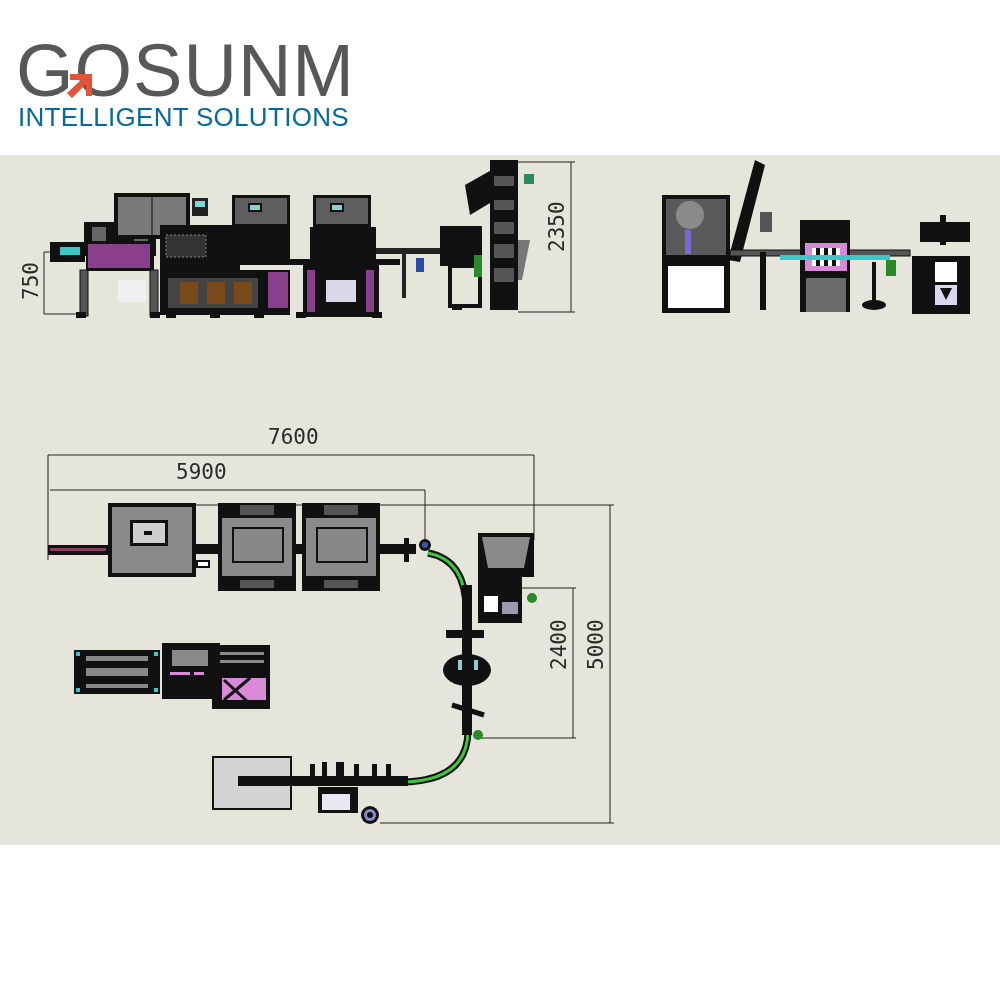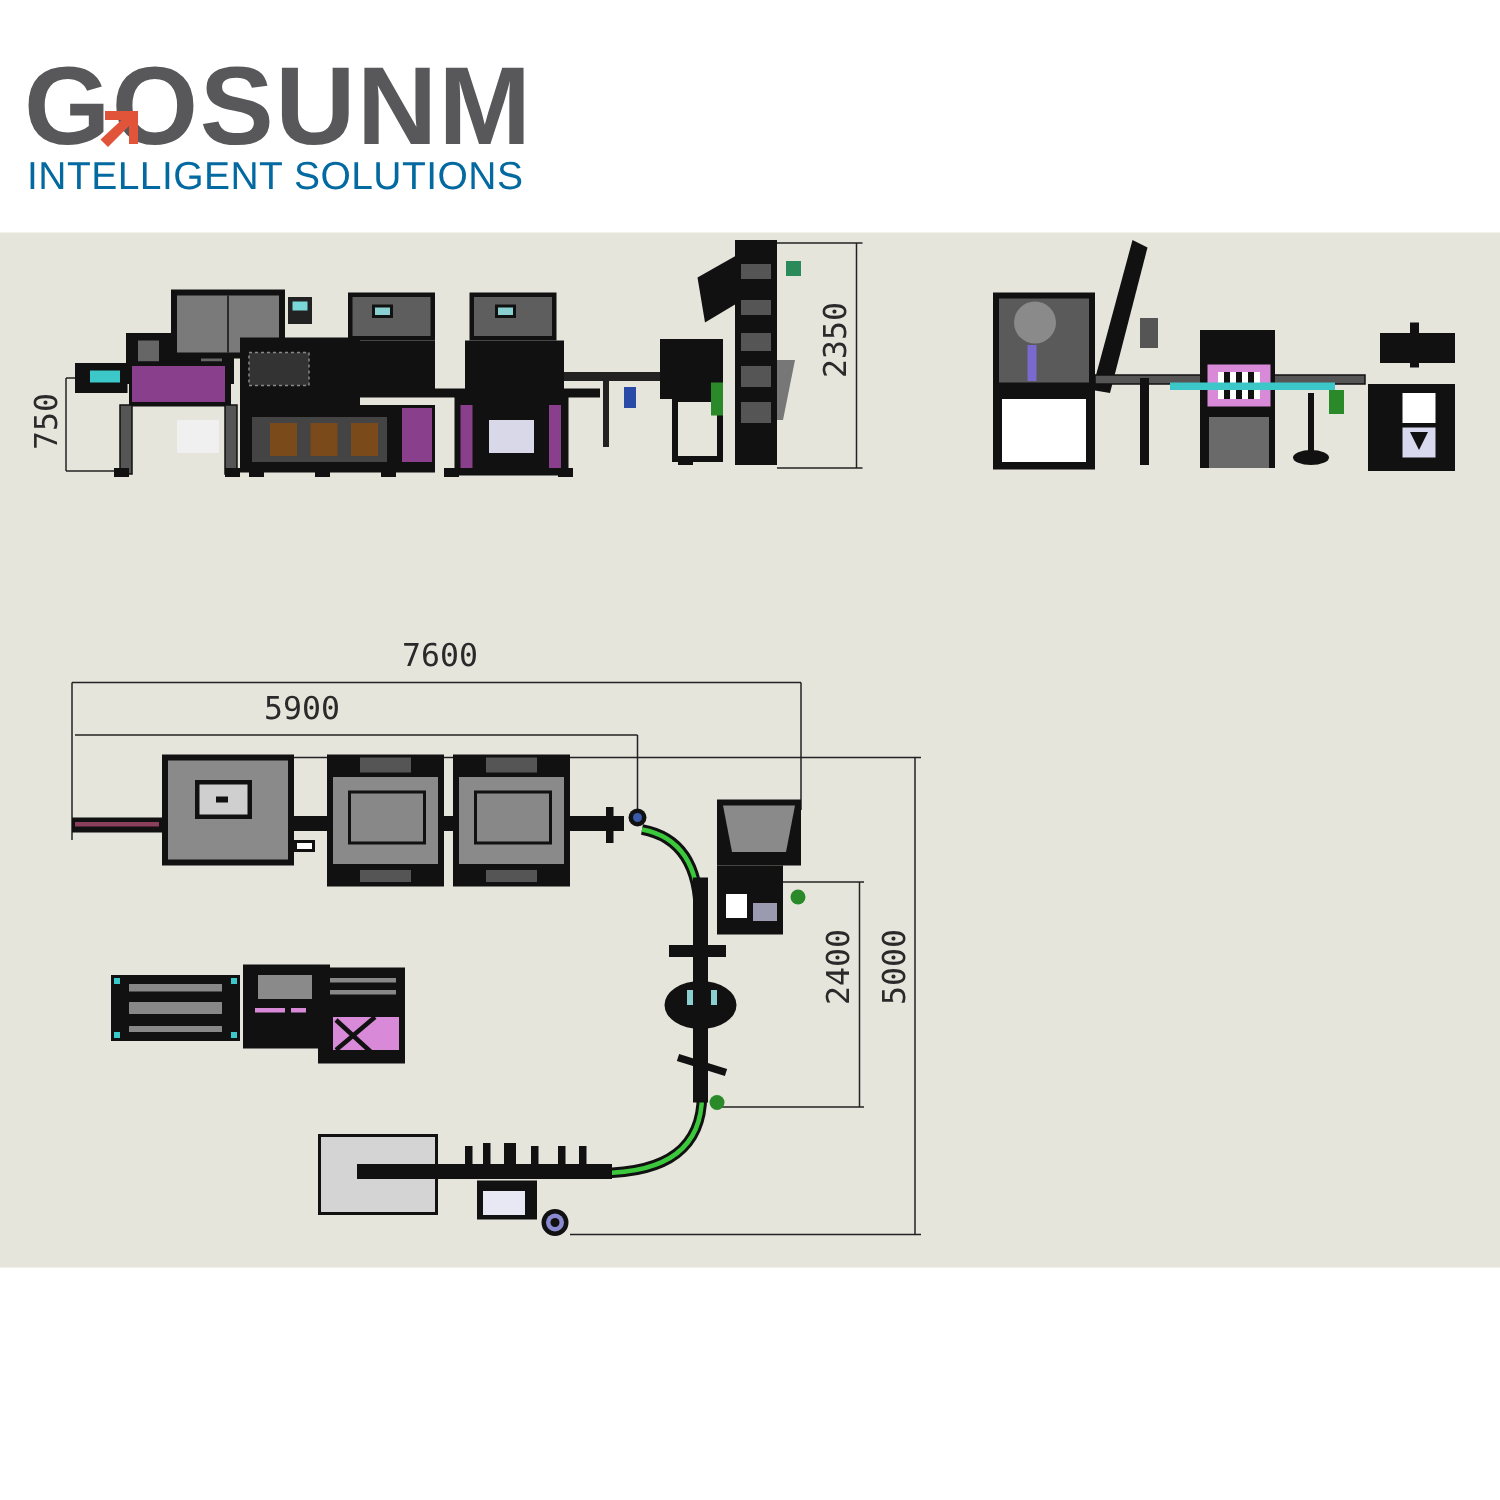--- a/index.html
+++ b/index.html
@@ -1,18 +1,18 @@
 <!DOCTYPE html>
 <html><head>
 <meta charset="utf-8">
 <style>
   html,body{margin:0;padding:0;background:#ffffff;}
   body{width:1000px;height:1000px;position:relative;overflow:hidden;font-family:"Liberation Sans",sans-serif;}
   .logo{position:absolute;left:16px;top:34px;width:390px;height:100px;}
-  .logo-main{position:absolute;left:0;top:0;font-size:74px;font-weight:bold;color:#58585a;letter-spacing:1px;line-height:74px;font-family:"Liberation Sans",sans-serif;}
+  .logo-main{position:absolute;left:0;top:0;font-size:74px;font-weight:normal;color:#58585a;letter-spacing:1px;line-height:74px;font-family:"Liberation Sans",sans-serif;}
   .logo-sub{position:absolute;left:2px;top:68px;font-size:26px;color:#0369a1;letter-spacing:0.3px;line-height:30px;white-space:nowrap;font-family:"Liberation Sans",sans-serif;}
   .logo-arrow{position:absolute;left:48px;top:36px;width:32px;height:32px;}
   .panel{position:absolute;left:0;top:155px;width:1000px;height:690px;background:#e6e5dc;}
   .panel svg{position:absolute;left:0;top:0;}
   .dim{font-family:"DejaVu Sans Mono","Liberation Mono",monospace;font-size:21px;fill:#2a2a2a;}
 </style>
 </head>
 <body>
 
 <div class="logo">

